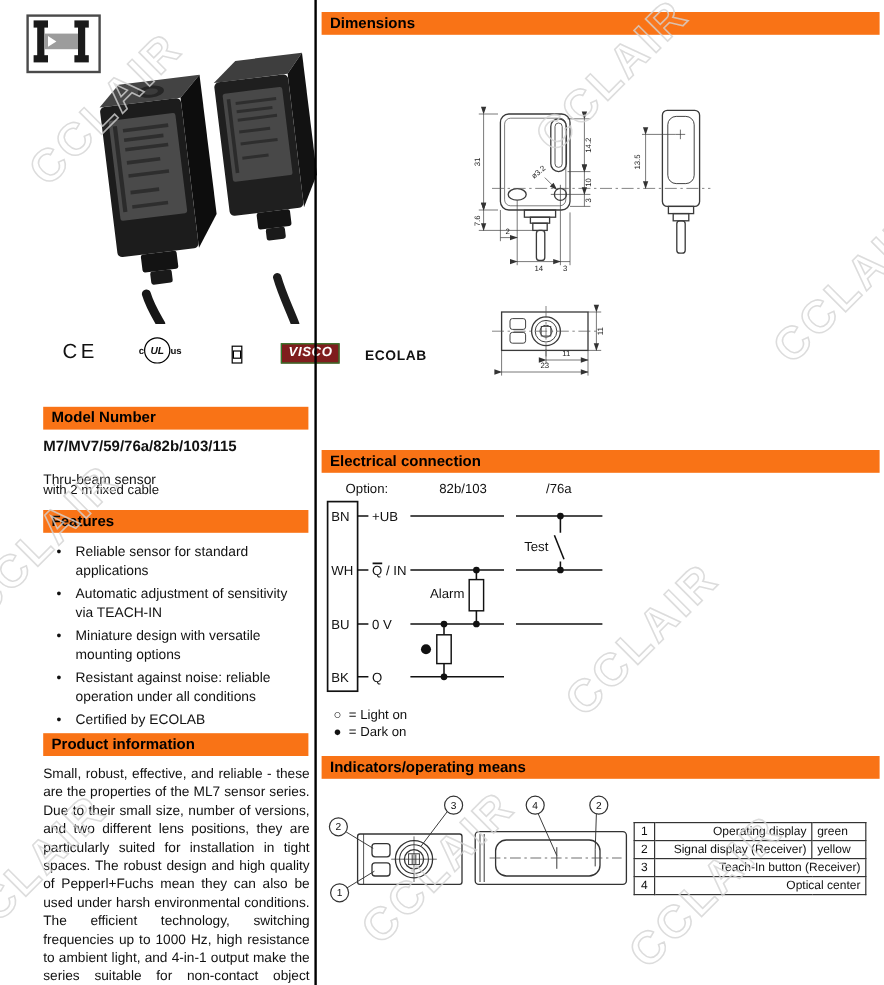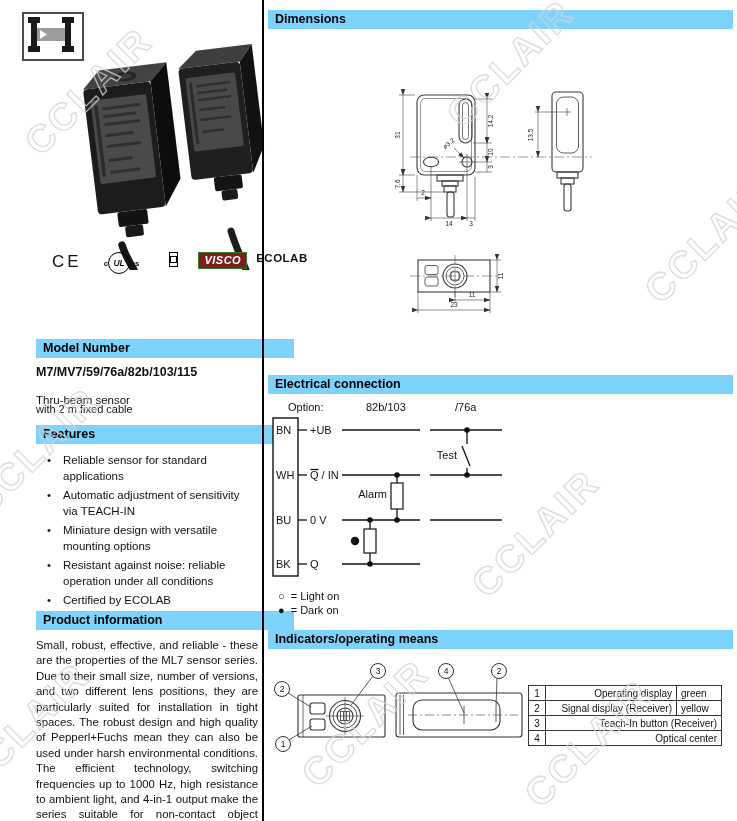--- a/index.html
+++ b/index.html
@@ -1,35 +1,35 @@
 <!DOCTYPE html>
 <html><head>
 <meta charset="utf-8">
 <style>
   html,body{margin:0;padding:0;background:#fff;}
   #page{position:relative;width:737px;height:821px;background:#fff;overflow:hidden;
         font-family:"Liberation Sans",sans-serif;color:#111;}
   .abs{position:absolute;}
   
-  .bar{background:#7dd3fc;height:19px;line-height:19px;font-size:12.5px;font-weight:bold;
+  .bar{background:#f97316;height:19px;line-height:19px;font-size:12.5px;font-weight:bold;
        padding-left:7px;box-sizing:border-box;color:#000;}
-  .bar.left-col{width:258px;}
+  .bar.left-col{width:221px;}
   .bar.right-col{width:465px;}
   
   .model-number{font-size:12.5px;font-weight:bold;}
   .subtitle{font-size:11.5px;}
   .note{font-size:11px;}
   .features-list{list-style:none;margin:0;padding:0;width:214px;font-size:11.5px;line-height:16px;}
   .features-list li{position:relative;padding-left:21px;margin-bottom:3px;}
   .features-list li::before{content:"•";position:absolute;left:5px;top:0;}
   .prod-text{width:222px;font-size:11.4px;line-height:15.4px;text-align:justify;}
   
   .divider{left:262px;top:0;width:2px;height:821px;background:#000;}
   
-  .certs{left:52px;top:252px;width:210px;height:30px;display:flex;align-items:flex-start;gap:0;}
+  .certs{left:52px;top:273px;width:210px;height:30px;display:flex;align-items:flex-end;gap:12px;}
   .ce{font-size:17px;letter-spacing:3px;font-weight:500;}
   .culus{display:flex;align-items:center;margin-left:22px;}
   .culus .small{font-size:8px;font-weight:bold;}
   .culus .circ{width:20px;height:20px;border:1.6px solid #000;border-radius:50%;
                display:flex;align-items:center;justify-content:center;
                font-size:8.5px;font-weight:bold;font-style:italic;}
   .sq2{margin-left:30px;width:13px;height:13px;border:1.7px solid #000;
        display:flex;align-items:center;justify-content:center;}
   .sq2 .inner{width:5px;height:5px;border:1.6px solid #000;}
   .visco{margin-left:20px;background:#7f1d1d;color:#fff;font-weight:bold;font-style:italic;

